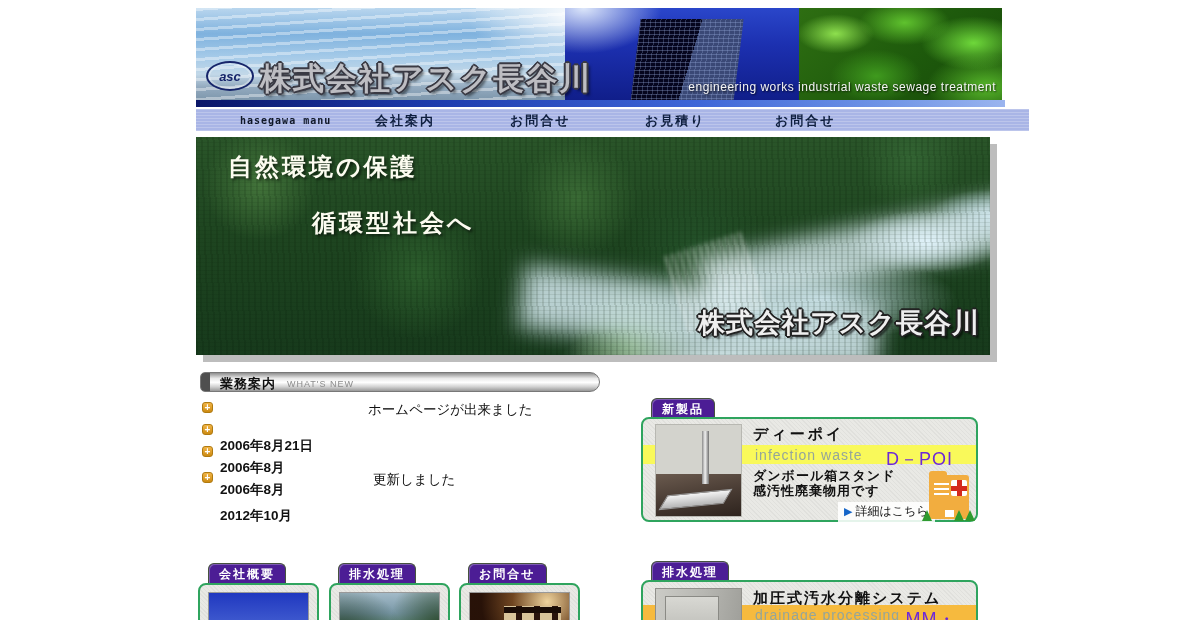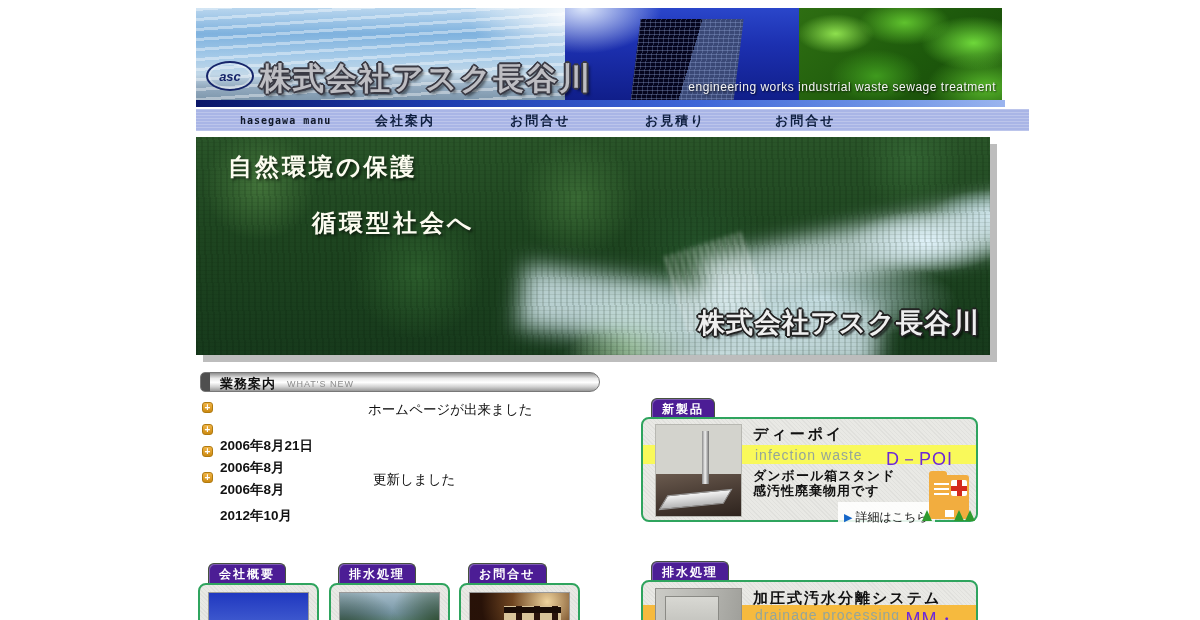--- a/index.html
+++ b/index.html
@@ -131,21 +131,21 @@
   .np-title { position:absolute; left:110px; top:6px; font-size:15px; font-weight:bold; color:#111;
     letter-spacing:3px; z-index:3; }
   .hl-bar { position:absolute; left:0; right:0; top:26px; height:19px; background:#f9f95a; z-index:1; }
   .hl-left { position:absolute; left:112px; top:2px; font-size:14px; color:#95a59a; letter-spacing:1px; }
   .hl-right { position:absolute; left:243px; top:2px; font-size:18px; color:#6d28d9; letter-spacing:1px;text-align:center; }
   .np-desc1 { position:absolute; left:110px; top:48px; font-size:13px; font-weight:bold; color:#111;
     letter-spacing:1px; z-index:3; }
   .np-desc2 { position:absolute; left:110px; top:63px; font-size:13px; font-weight:bold; color:#111;
     letter-spacing:1px; z-index:3; }
   .detail-link { position:absolute; left:195px; top:83px; background:rgba(255,255,255,.88);
-    padding:7px 6px 2px; font-size:12px; color:#111; cursor:pointer; z-index:3; }
+    padding:1px 6px 2px; font-size:12px; color:#111; cursor:pointer; z-index:3; }
   .detail-arrow { color:#1565c8; font-size:11px; margin-right:3px; }
 
   
   .hosp { position:absolute; left:279px; top:52px; width:52px; height:52px; z-index:3; }
   .hosp-body { position:absolute; left:7px; top:4px; width:40px; height:44px; background:#f2ad3f; border-radius:3px; }
   .hosp-tab { position:absolute; left:7px; top:0; width:18px; height:6px; background:#f2ad3f; border-radius:3px 3px 0 0; }
   .hosp-lines { position:absolute; left:12px; top:12px; width:15px; height:2px; background:#fff;
     box-shadow:0 5px 0 #fff, 0 10px 0 #fff; }
   .hosp-crossbox { position:absolute; left:29px; top:9px; width:16px; height:16px; background:#fff; border-radius:2px; }
   .hosp-cross { position:absolute; left:0; top:0; width:100%; height:100%;

